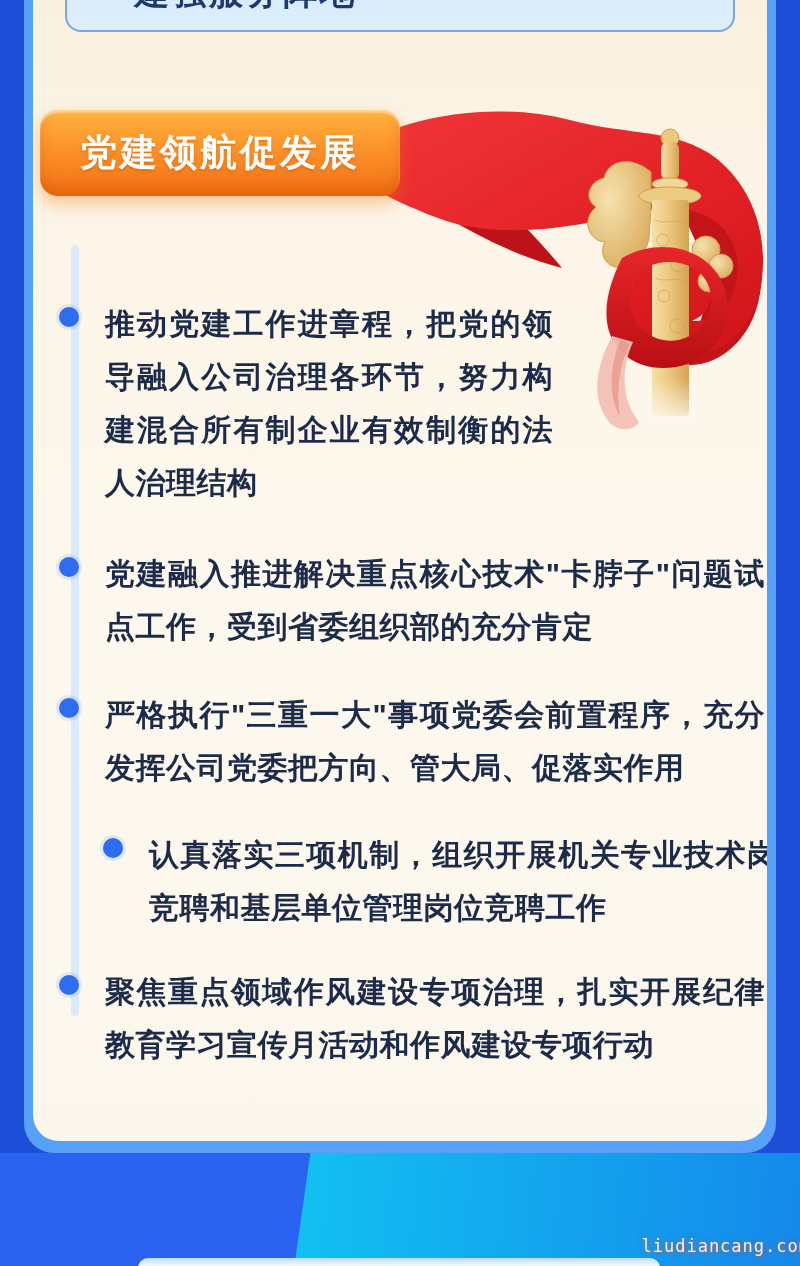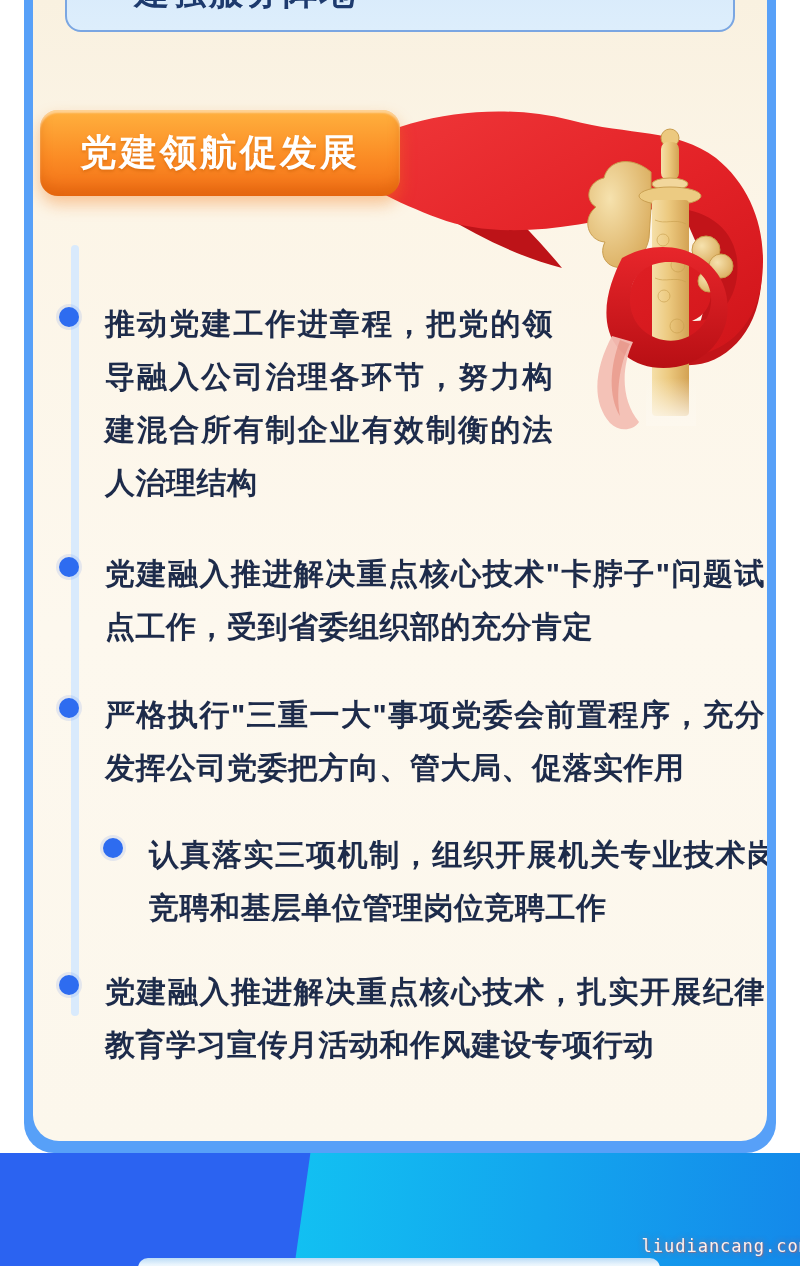--- a/index.html
+++ b/index.html
@@ -1,18 +1,18 @@
 <!DOCTYPE html>
 <html><head>
 <meta charset="utf-8">
 <style>
   html,body{margin:0;padding:0;background:#2b63f1;}
   .stage{
     position:relative;width:800px;height:1266px;overflow:hidden;
-    background:#ffffff;font-family:"Liberation Sans","DejaVu Sans",sans-serif;
+    background:#1d4ed8;font-family:"Liberation Sans","DejaVu Sans",sans-serif;
   }
   
   .frame-light{
     position:absolute;left:24px;top:0;width:752px;height:1153px;
     background:#57a0f8;border-radius:0 0 30px 30px;
   }
   
   .card{
     position:absolute;left:33px;top:0;width:734px;height:1141px;
     background:linear-gradient(180deg,#f9f1e0 0%,#fcf5e7 18%,#fdf8ee 55%,#fcf7ec 100%);
@@ -176,21 +176,21 @@
     <div class="bullet b3">
       <span class="dot"></span>
       <p>严格执行"三重一大"事项党委会前置程序，充分发挥公司党委把方向、管大局、促落实作用</p>
     </div>
     <div class="bullet b4">
       <span class="dot"></span>
       <p>认真落实三项机制，组织开展机关专业技术岗位竞聘和基层单位管理岗位竞聘工作</p>
     </div>
     <div class="bullet b5">
       <span class="dot"></span>
-      <p>党建融入推进解决重点核心技术，扎实开展纪律教育学习宣传月活动和作风建设专项行动</p>
+      <p>聚焦重点领域作风建设专项治理，扎实开展纪律教育学习宣传月活动和作风建设专项行动</p>
     </div>
 
   </div>
 
   <div class="bottom-area">
     <div class="cyan-panel"></div>
     <div class="next-card-peek"></div>
     <div class="watermark">liudiancang.com</div>
   </div>
 

